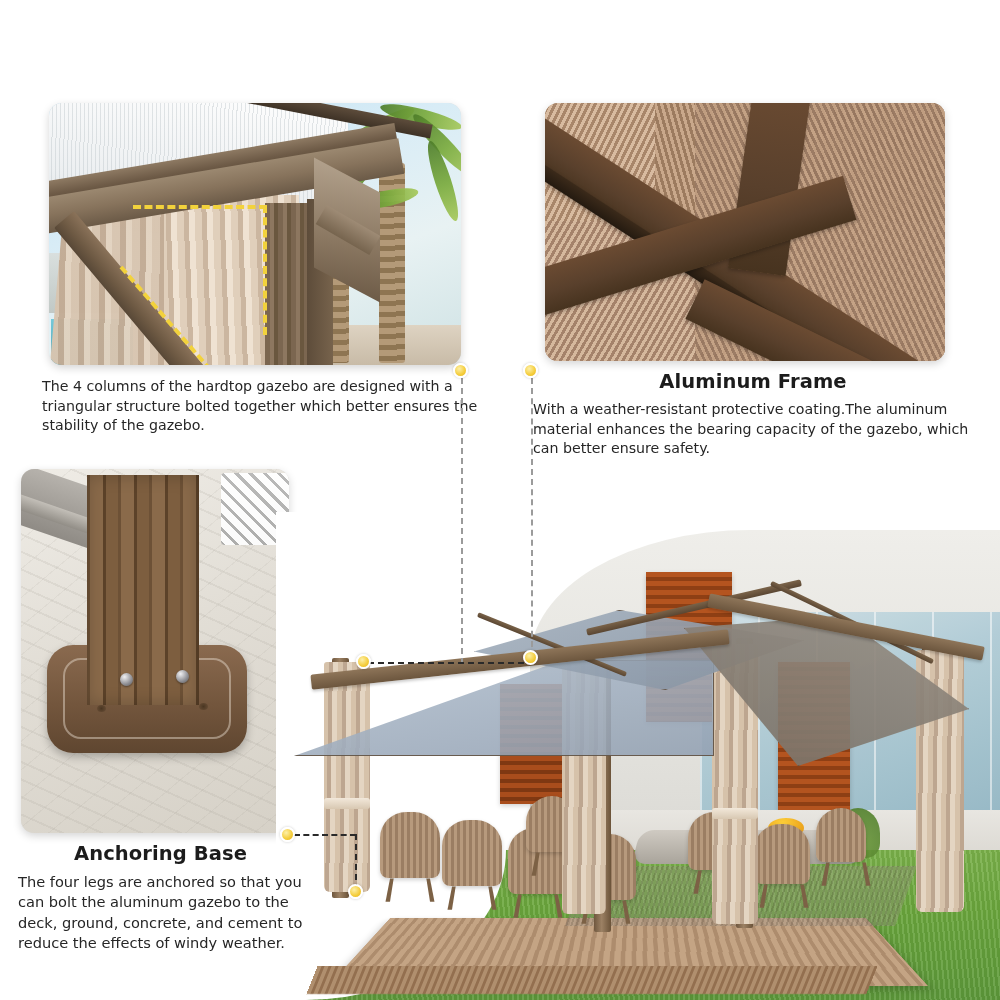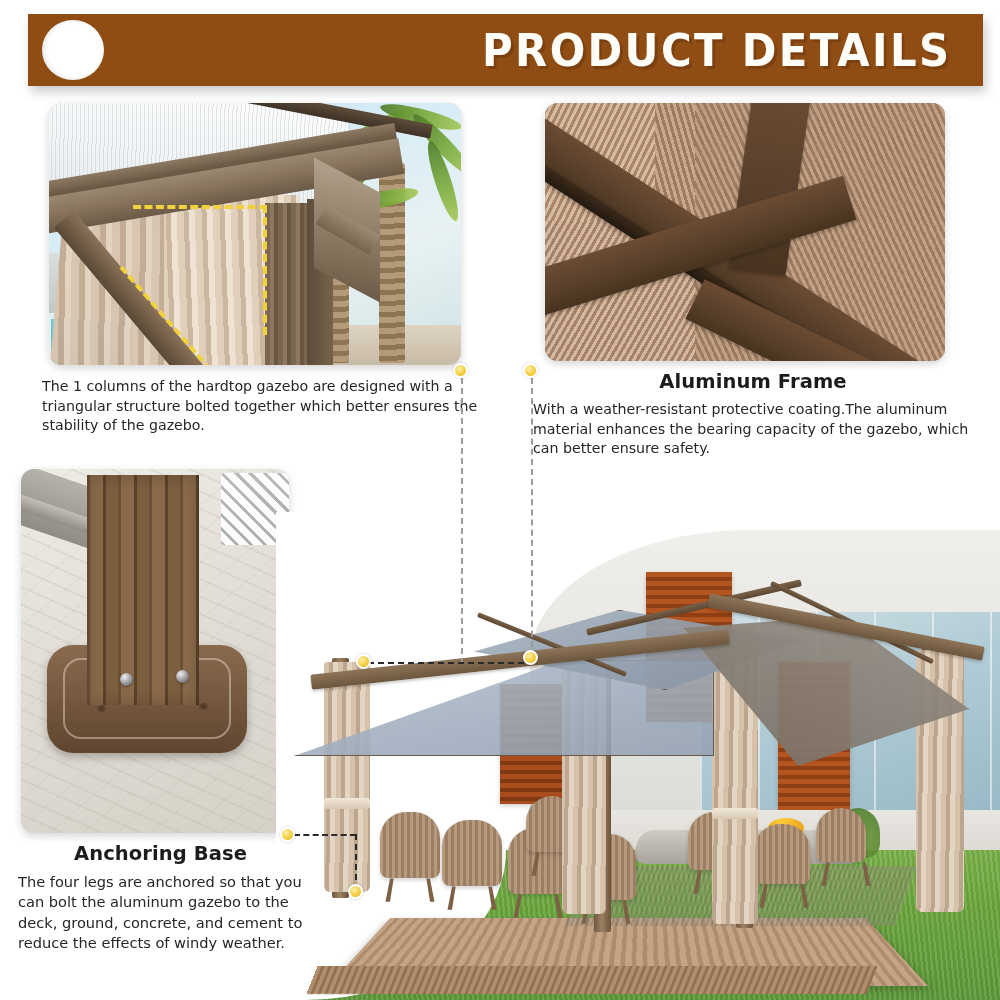--- a/index.html
+++ b/index.html
@@ -440,26 +440,20 @@
   #cap-alu  { left:533px; top:370px; width:440px; }
   #cap-alu .cap-body { text-align:left; }
   #cap-anchor { left:18px; top:842px; width:285px; }
   #cap-anchor .cap-body { text-align:left; font-size:14.6px; line-height:1.40; }
 </style>
 </head>
 <body>
 
 <div class="stage">
 
-  <div class="banner-wrap">
-    <div class="banner">
-      <div class="banner-notch"></div>
-      <div class="banner-title">PRODUCT DETAILS</div>
-    </div>
-  </div>
 
   <div class="photo" id="photo-tri">
     <div class="tri-sky"></div>
 
     <div class="tri-house"></div>
     <div class="tri-pool"></div>
     <div class="tri-ground"></div>
 
     <div class="tri-palm-trunk" style="left:330px;top:60px;height:200px;"></div>
     <div class="tri-palm-trunk" style="left:282px;top:165px;height:95px;width:18px;"></div>
@@ -592,21 +586,21 @@
   <div class="vline" style="left:531px;top:378px;height:279px;"></div>
   <div class="dot" style="left:523px;top:363px;"></div>
   <div class="dot" style="left:523px;top:650px;"></div>
 
   <div class="dot" style="left:280px;top:827px;"></div>
   <div class="hline" style="left:294px;top:834px;width:62px;"></div>
   <div class="vline" style="left:355px;top:834px;height:56px;border-left:2px dashed #2a2a2a;"></div>
   <div class="dot" style="left:348px;top:884px;"></div>
 
   <div class="caption" id="cap-tri">
-    <div class="cap-body">The 1 columns of the hardtop gazebo are designed with a triangular structure bolted together which better ensures the stability of the gazebo.</div>
+    <div class="cap-body">The 4 columns of the hardtop gazebo are designed with a triangular structure bolted together which better ensures the stability of the gazebo.</div>
   </div>
 
   <div class="caption" id="cap-alu">
     <div class="cap-title">Aluminum Frame</div>
     <div class="cap-body">With a weather-resistant protective coating.The aluminum material enhances the bearing capacity of the gazebo, which can better ensure safety.</div>
   </div>
 
   <div class="caption" id="cap-anchor">
     <div class="cap-title">Anchoring Base</div>
     <div class="cap-body">The four legs are anchored so that you can bolt the aluminum gazebo to the deck, ground, concrete, and cement to reduce the effects of windy weather.</div>

